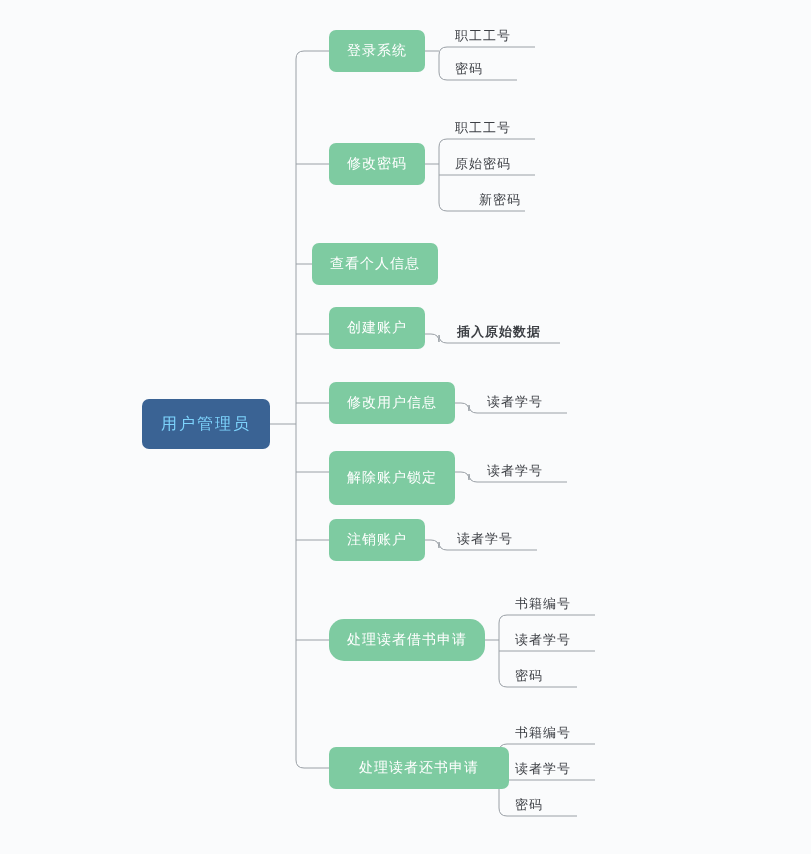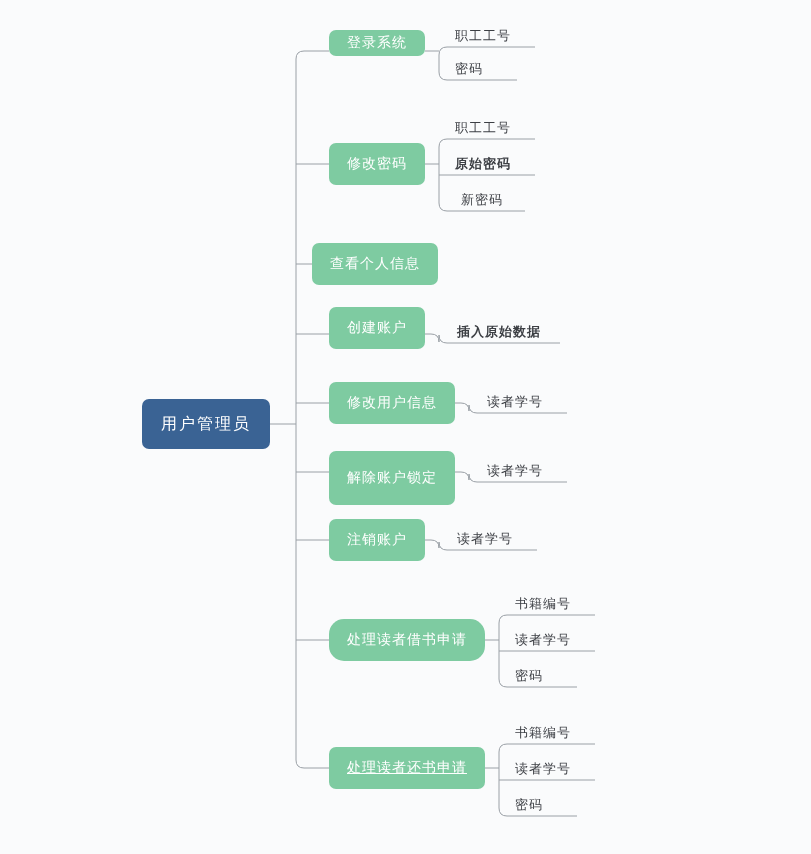--- a/index.html
+++ b/index.html
@@ -30,21 +30,21 @@
     position: absolute;
     box-sizing: border-box;
     display: flex;
     align-items: center;
     justify-content: center;
     letter-spacing: 1px;
     white-space: nowrap;
   }
   .root-node {
     background: #3a6394;
-    color: #ffffff;
+    color: #7dd3fc;
     border-radius: 7px;
     font-size: 16px;
     letter-spacing: 2px;
   }
   .branch-node {
     background: #7ecba1;
     color: #ffffff;
     border-radius: 7px;
     font-size: 14px;
   }
@@ -91,38 +91,38 @@
       <path d="M499 679 Q499 687 507 687 H577" fill="none" stroke="#9aa0a6" stroke-width="1"></path>
       <path d="M296 760 Q296 768 304 768 H329" fill="none" stroke="#9aa0a6" stroke-width="1"></path>
       <path d="M485 768 H499" fill="none" stroke="#9aa0a6" stroke-width="1"></path>
       <path d="M499 752 V808" fill="none" stroke="#9aa0a6" stroke-width="1"></path>
       <path d="M499 752 Q499 744 507 744 H595" fill="none" stroke="#9aa0a6" stroke-width="1"></path>
       <path d="M499 780 H595" fill="none" stroke="#9aa0a6" stroke-width="1"></path>
       <path d="M499 808 Q499 816 507 816 H577" fill="none" stroke="#9aa0a6" stroke-width="1"></path>
     </svg>
   <div id="node-layer">
       <div class="node root-node" style="left: 142px; top: 399px; width: 128px; height: 50px;">用户管理员</div>
-      <div class="node branch-node" style="left: 329px; top: 30px; width: 96px; height: 26px;">登录系统</div>
+      <div class="node branch-node" style="left: 329px; top: 30px; width: 96px; height: 42px;">登录系统</div>
       <div class="leaf-node" style="left: 455px; top: 27px;">职工工号</div>
       <div class="leaf-node" style="left: 455px; top: 60px;">密码</div>
       <div class="node branch-node" style="left: 329px; top: 143px; width: 96px; height: 42px; font-family: Liberation Mono, monospace;">修改密码</div>
       <div class="leaf-node" style="left: 455px; top: 119px;">职工工号</div>
-      <div class="leaf-node" style="left: 455px; top: 155px; font-weight: bold;">原始密码</div>
-      <div class="leaf-node" style="left: 461px; top: 191px;">新密码</div>
+      <div class="leaf-node" style="left: 455px; top: 155px;">原始密码</div>
+      <div class="leaf-node" style="left: 479px; top: 191px;">新密码</div>
       <div class="node branch-node" style="left: 312px; top: 243px; width: 126px; height: 42px;">查看个人信息</div>
       <div class="node branch-node" style="left: 329px; top: 307px; width: 96px; height: 42px;">创建账户</div>
       <div class="leaf-node" style="left: 457px; top: 323px; font-weight: bold;">插入原始数据</div>
       <div class="node branch-node" style="left: 329px; top: 382px; width: 126px; height: 42px;">修改用户信息</div>
       <div class="leaf-node" style="left: 487px; top: 393px;">读者学号</div>
       <div class="node branch-node" style="left: 329px; top: 451px; width: 126px; height: 54px;">解除账户锁定</div>
       <div class="leaf-node" style="left: 487px; top: 462px;">读者学号</div>
       <div class="node branch-node" style="left: 329px; top: 519px; width: 96px; height: 42px;">注销账户</div>
       <div class="leaf-node" style="left: 457px; top: 530px;">读者学号</div>
       <div class="node branch-node" style="left: 329px; top: 619px; width: 156px; height: 42px; border-radius: 15px;">处理读者借书申请</div>
       <div class="leaf-node" style="left: 515px; top: 595px;">书籍编号</div>
       <div class="leaf-node" style="left: 515px; top: 631px;">读者学号</div>
       <div class="leaf-node" style="left: 515px; top: 667px;">密码</div>
-      <div class="node branch-node" style="left: 329px; top: 747px; width: 156px; height: 42px; text-decoration: underline;">处理读者还书申请</div>
+      <div class="node branch-node" style="left: 329px; top: 747px; width: 180px; height: 42px;">处理读者还书申请</div>
       <div class="leaf-node" style="left: 515px; top: 724px;">书籍编号</div>
       <div class="leaf-node" style="left: 515px; top: 760px;">读者学号</div>
       <div class="leaf-node" style="left: 515px; top: 796px;">密码</div>
     </div>
 </div>
 
 </body></html>

